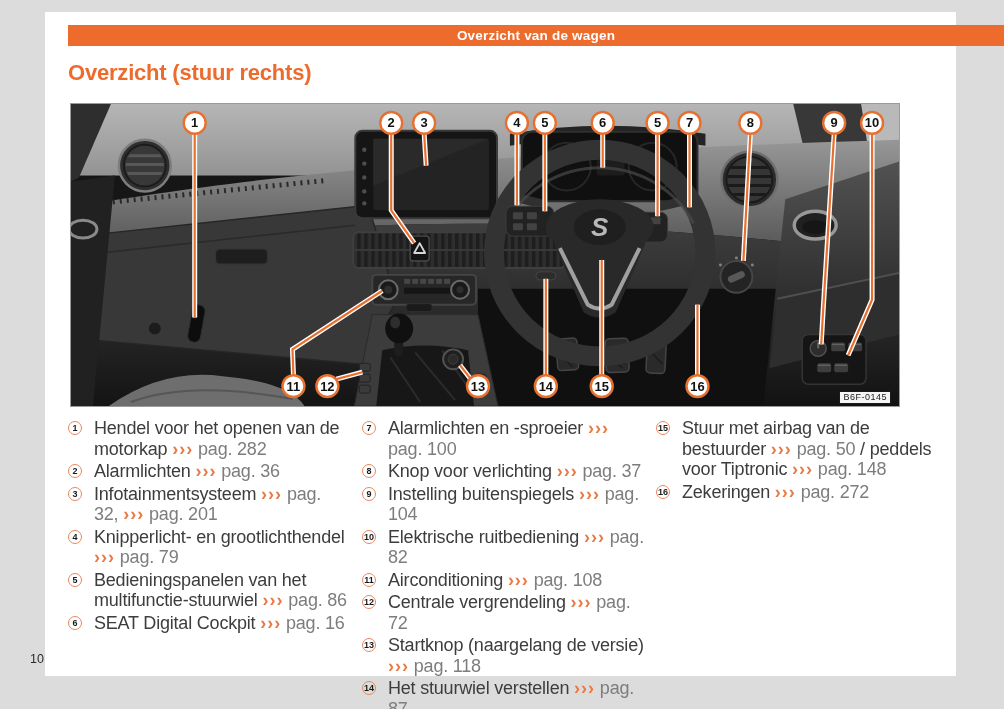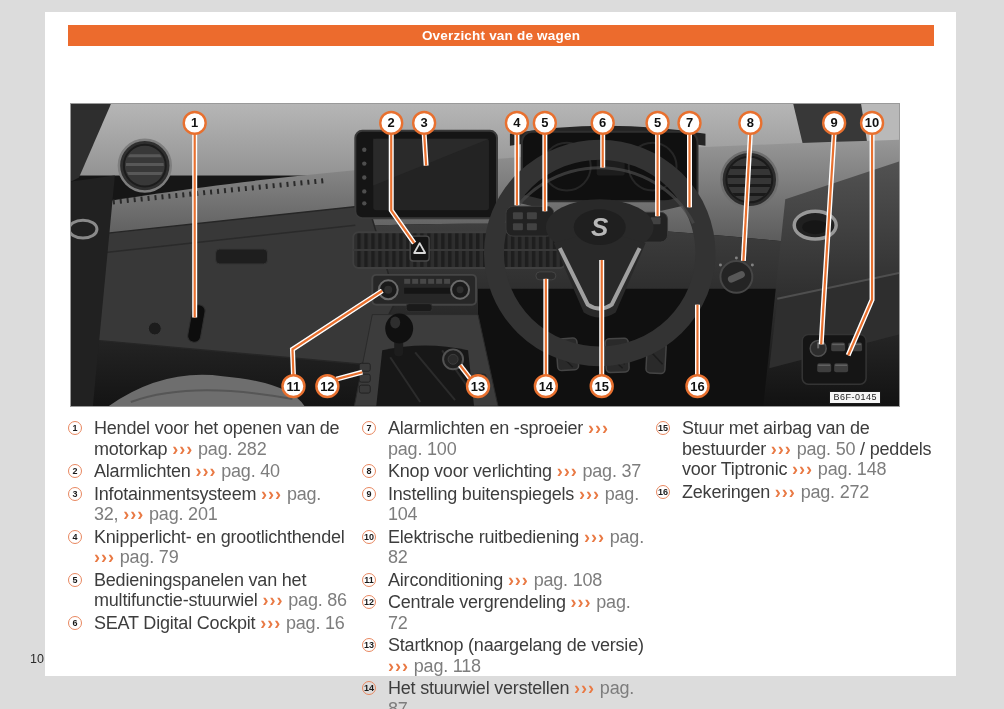--- a/index.html
+++ b/index.html
@@ -4,27 +4,27 @@
 <style>
   :root{
     --accent:#ec6b2d; --callout:#e8702f; --arrow:#e97a45;
     --page_ref:#7d7d7d; --text:#3d3d3d; --banner_text:#ffffff;
   }
   *{box-sizing:border-box;margin:0;padding:0;}
   html,body{background:#dcdcdc;}
   body{font-family:"Liberation Sans",sans-serif;}
   .canvas{position:relative;width:1004px;height:709px;background:#dcdcdc;overflow:hidden;}
   .page{position:absolute;left:45px;top:12px;width:911px;height:664px;background:#ffffff;}
-  .banner{position:absolute;left:23px;top:13px;width:866px;height:21px;background:var(--accent);
+  .banner{position:absolute;left:23px;top:13px;width:936px;height:21px;background:var(--accent);
           color:var(--banner_text);font-size:13.5px;font-weight:600;letter-spacing:.2px;
           display:flex;align-items:center;justify-content:center;text-align:center;}
   .title{position:absolute;left:23px;top:48px;font-size:22px;font-weight:700;color:var(--accent);letter-spacing:-.2px;}
   .figure{position:absolute;left:25px;top:91px;width:830px;height:304px;border:1px solid #9a9a9a;background:#1a1a1a;}
   .figure svg{position:absolute;left:0;top:0;width:828px;height:302px;}
-  .img-code{position:absolute;right:18px;bottom:2px;background:#f5f5f5;border:1px solid #1a1a1a;
+  .img-code{position:absolute;right:8px;bottom:2px;background:#f5f5f5;border:1px solid #1a1a1a;
             font-size:9px;color:#222;padding:0 3px;line-height:11px;letter-spacing:.5px;}
   .legend{position:absolute;left:23px;top:406px;width:866px;}
   .legend-col{position:absolute;top:0;width:282px;}
   .legend-col.c0{left:0;} .legend-col.c1{left:294px;} .legend-col.c2{left:588px;}
   .legend-item{display:flex;gap:12px;margin-bottom:2px;}
   .badge{flex:0 0 14px;width:14px;height:14px;margin-top:3px;border:1.4px solid #e8875f;border-radius:50%;
          font-size:9px;font-weight:700;color:#1a1a1a;display:flex;align-items:center;justify-content:center;}
   .badge.hidden{visibility:hidden;}
   .entry{flex:1;font-size:18px;line-height:20.5px;color:var(--text);letter-spacing:-.2px;}
   .ref-arrow{color:var(--arrow);font-weight:700;letter-spacing:1px;}
@@ -34,20 +34,21 @@
 </head>
 <body>
 
 <div class="canvas">
   <div class="page">
 
     <div class="banner">
       <span>Overzicht van de wagen</span>
     </div>
 
+    <h1 class="title">Overzicht (stuur rechts)</h1>
 
     <div class="figure">
       <svg viewBox="0 0 830 304" preserveAspectRatio="none">
         <defs>
           <linearGradient id="gWind" x1="0" y1="0" x2="0" y2="1">
             <stop offset="0" stop-color="#b6b6b6"></stop>
               <stop offset="1" stop-color="#939393"></stop>
           </linearGradient>
           <linearGradient id="gDeck" x1="0" y1="0" x2="0" y2="1">
             <stop offset="0" stop-color="#979797"></stop>
@@ -341,21 +342,21 @@
     </div>
 
     <div class="legend">
       <div class="legend-col c0">
           <div class="legend-item">
             <span class="badge">1</span>
             <p class="entry"><span class="txt">Hendel voor het openen van de motorkap </span><span class="ref-arrow">›››</span><span class="page-ref"> pag. 282</span></p>
           </div>
           <div class="legend-item">
             <span class="badge">2</span>
-            <p class="entry"><span class="txt">Alarmlichten </span><span class="ref-arrow">›››</span><span class="page-ref"> pag. 40</span></p>
+            <p class="entry"><span class="txt">Alarmlichten </span><span class="ref-arrow">›››</span><span class="page-ref"> pag. 36</span></p>
           </div>
           <div class="legend-item">
             <span class="badge">3</span>
             <p class="entry"><span class="txt">Infotainmentsysteem </span><span class="ref-arrow">›››</span><span class="page-ref"> pag. 32,</span><span class="txt"> </span><span class="ref-arrow">›››</span><span class="page-ref"> pag. 201</span></p>
           </div>
           <div class="legend-item">
             <span class="badge">4</span>
             <p class="entry"><span class="txt">Knipperlicht- en grootlichthendel </span><span class="ref-arrow">›››</span><span class="page-ref"> pag. 79</span></p>
           </div>
           <div class="legend-item">

